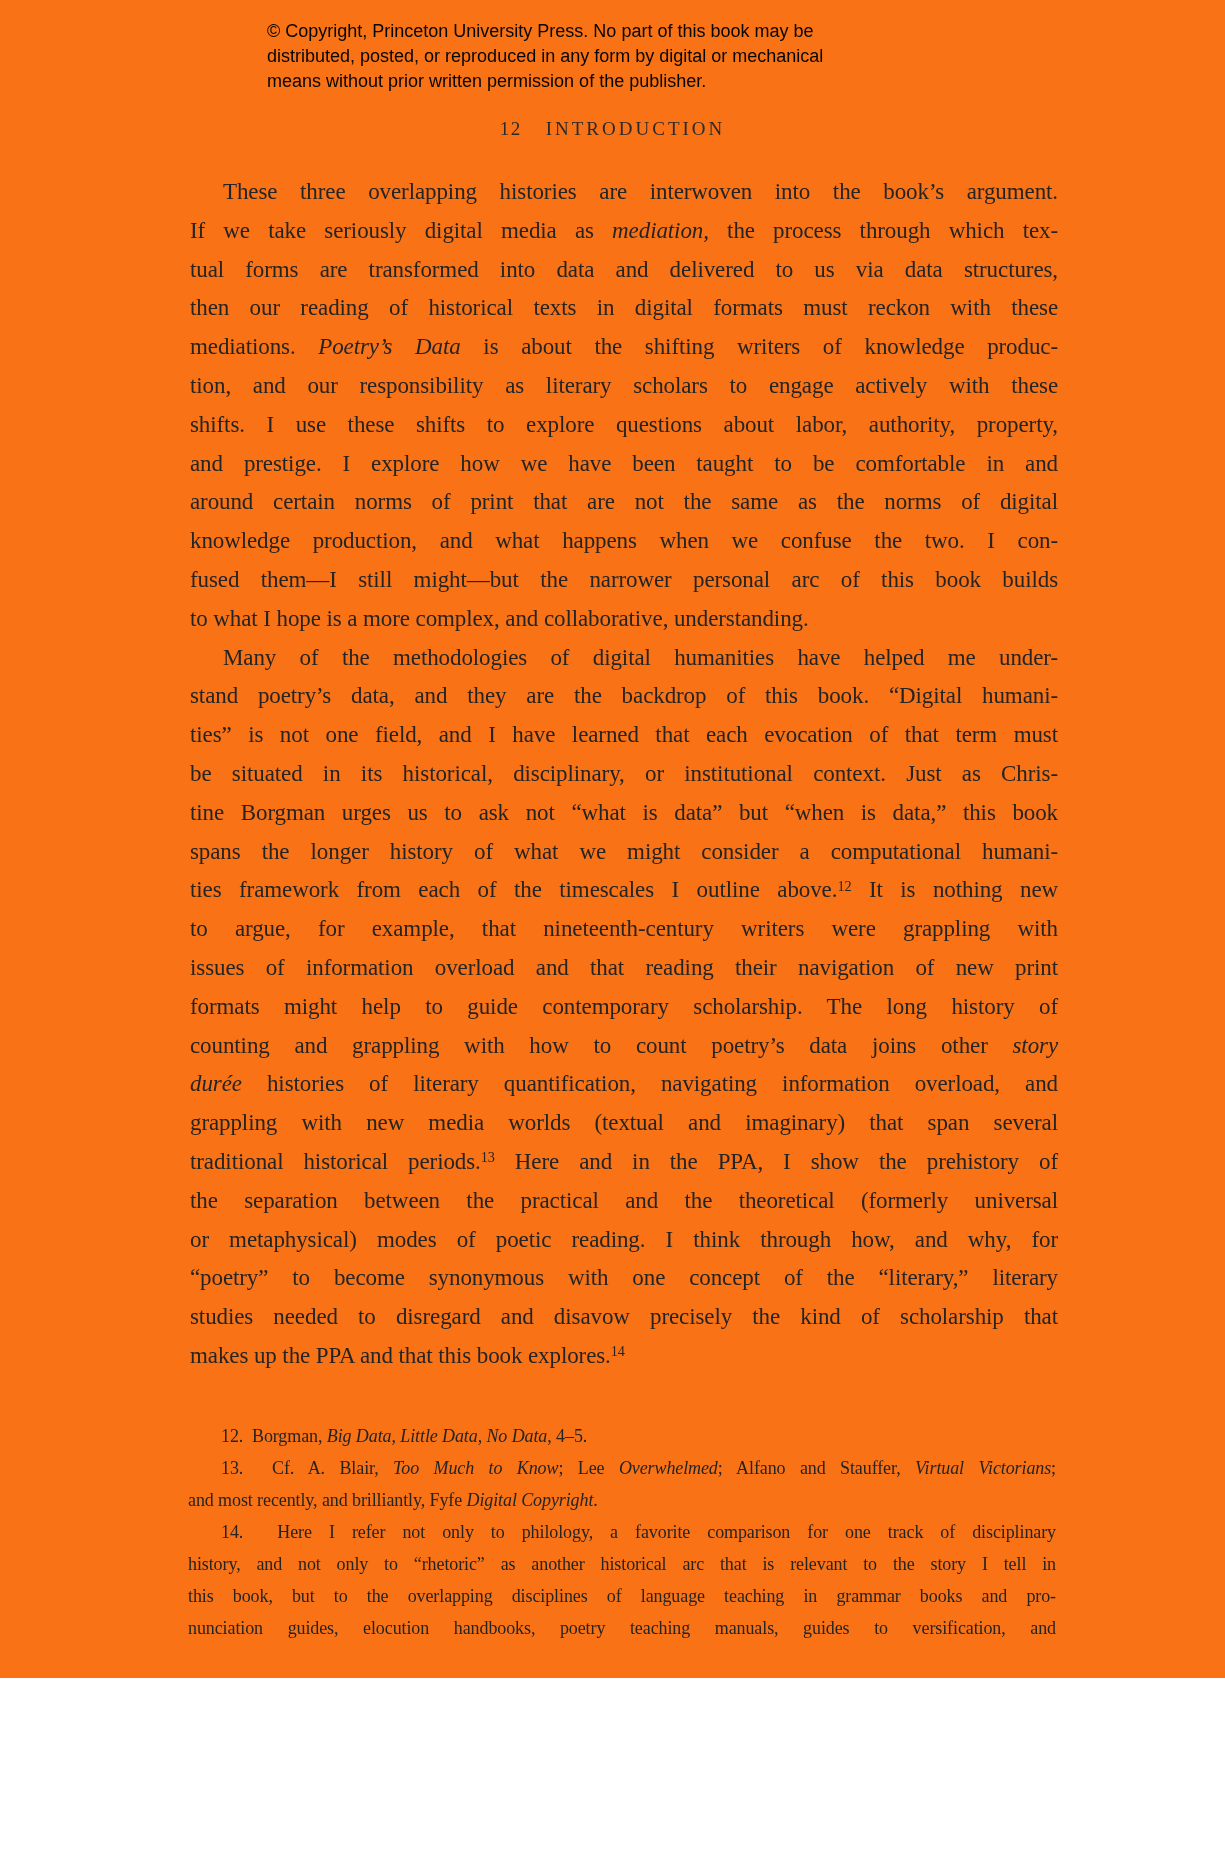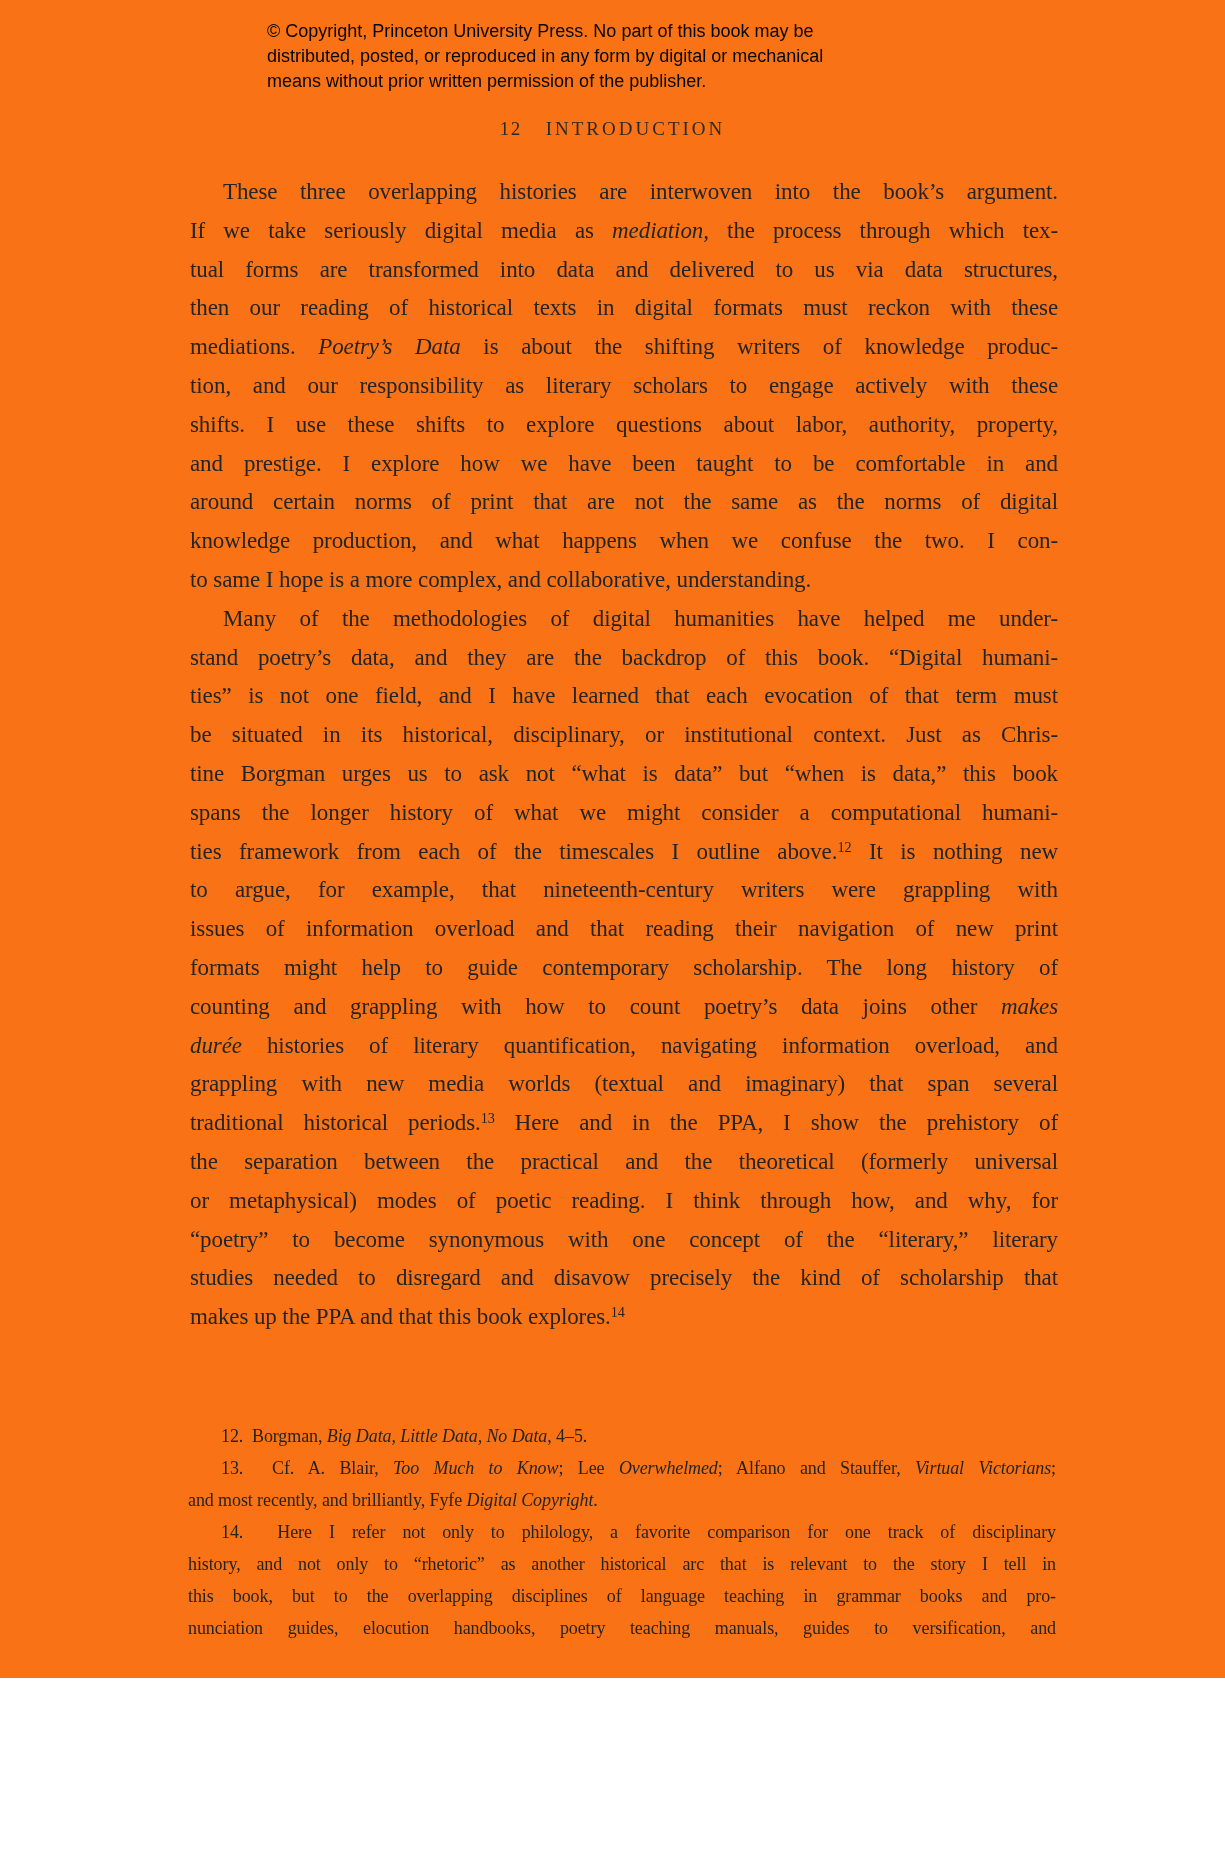--- a/index.html
+++ b/index.html
@@ -99,34 +99,35 @@
         <div class="line just indent"><span>These three overlapping histories are interwoven into the book’s argument.</span></div>
         <div class="line just"><span>If we take seriously digital media as </span><i>mediation,</i><span> the process through which tex-</span></div>
         <div class="line just"><span>tual forms are transformed into data and delivered to us via data structures,</span></div>
         <div class="line just"><span>then our reading of historical texts in digital formats must reckon with these</span></div>
         <div class="line just"><span>mediations. </span><i>Poetry’s Data</i><span> is about the shifting writers of knowledge produc-</span></div>
         <div class="line just"><span>tion, and our responsibility as literary scholars to engage actively with these</span></div>
         <div class="line just"><span>shifts. I use these shifts to explore questions about labor, authority, property,</span></div>
         <div class="line just"><span>and prestige. I explore how we have been taught to be comfortable in and</span></div>
         <div class="line just"><span>around certain norms of print that are not the same as the norms of digital</span></div>
         <div class="line just"><span>knowledge production, and what happens when we confuse the two. I con-</span></div>
-        <div class="line"><span>to same I hope is a more complex, and collaborative, understanding.</span></div>
+        <div class="line just"><span>fused them—I still might—but the narrower personal arc of this book builds</span></div>
+        <div class="line"><span>to what I hope is a more complex, and collaborative, understanding.</span></div>
       </div>
       <div>
         <div class="line just indent"><span>Many of the methodologies of digital humanities have helped me under-</span></div>
         <div class="line just"><span>stand poetry’s data, and they are the backdrop of this book. “Digital humani-</span></div>
         <div class="line just"><span>ties” is not one field, and I have learned that each evocation of that term must</span></div>
         <div class="line just"><span>be situated in its historical, disciplinary, or institutional context. Just as Chris-</span></div>
         <div class="line just"><span>tine Borgman urges us to ask not “what is data” but “when is data,” this book</span></div>
         <div class="line just"><span>spans the longer history of what we might consider a computational humani-</span></div>
         <div class="line just"><span>ties framework from each of the timescales I outline above.</span><sup>12</sup><span> It is nothing new</span></div>
         <div class="line just"><span>to argue, for example, that nineteenth-century writers were grappling with</span></div>
         <div class="line just"><span>issues of information overload and that reading their navigation of new print</span></div>
         <div class="line just"><span>formats might help to guide contemporary scholarship. The long history of</span></div>
-        <div class="line just"><span>counting and grappling with how to count poetry’s data joins other </span><i>makes</i></div>
+        <div class="line just"><span>counting and grappling with how to count poetry’s data joins other </span><i>story</i></div>
         <div class="line just"><i>durée</i><span> histories of literary quantification, navigating information overload, and</span></div>
         <div class="line just"><span>grappling with new media worlds (textual and imaginary) that span several</span></div>
         <div class="line just"><span>traditional historical periods.</span><sup>13</sup><span> Here and in the PPA, I show the prehistory of</span></div>
         <div class="line just"><span>the separation between the practical and the theoretical (formerly universal</span></div>
         <div class="line just"><span>or metaphysical) modes of poetic reading. I think through how, and why, for</span></div>
         <div class="line just"><span>“poetry” to become synonymous with one concept of the “literary,” literary</span></div>
         <div class="line just"><span>studies needed to disregard and disavow precisely the kind of scholarship that</span></div>
         <div class="line"><span>makes up the PPA and that this book explores.</span><sup>14</sup></div>
       </div>
     </div>

